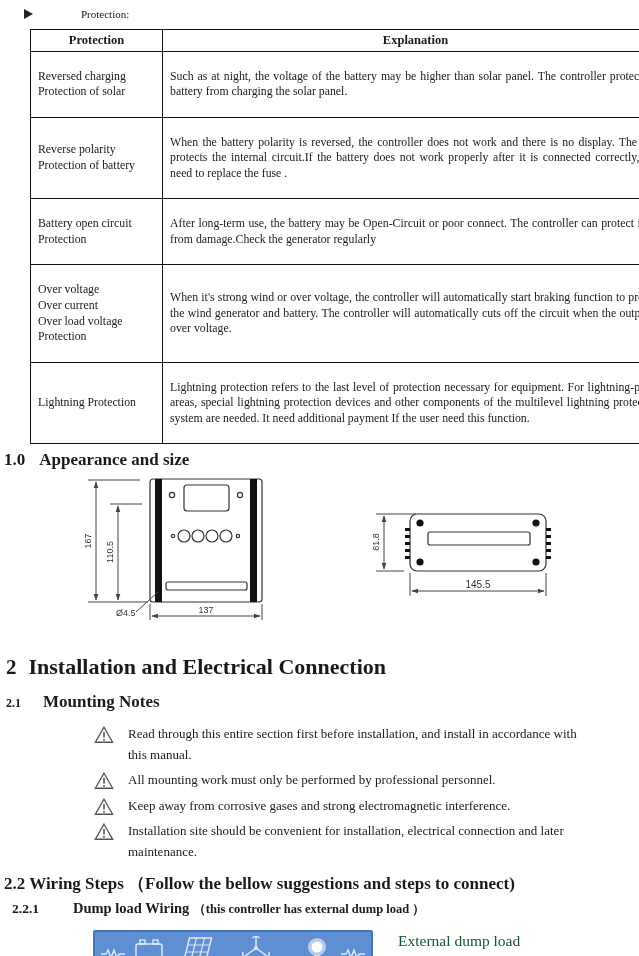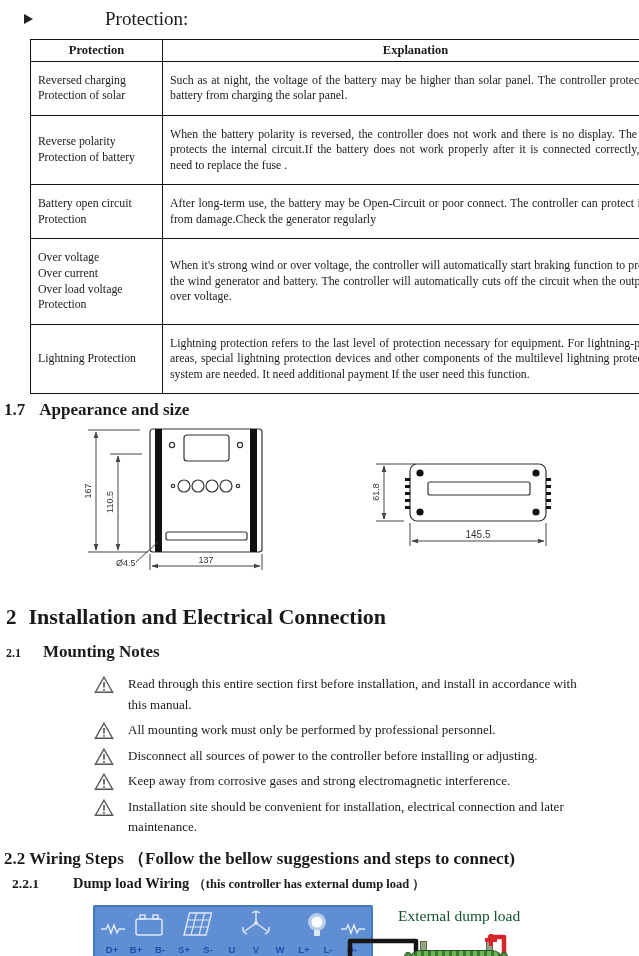--- a/index.html
+++ b/index.html
@@ -4,26 +4,26 @@
 <style>
   * { margin:0; padding:0; box-sizing:border-box; }
   html,body { width:639px; height:956px; background:#fff; overflow:hidden;
               font-family:"Liberation Serif", serif; color:#1a1a1a; }
 
   
   .bullet-row { display:flex; align-items:center; padding:8px 0 0 24px; }
   .arrow-bullet { width:0; height:0; border-left:9px solid #222;
                   border-top:5px solid transparent; border-bottom:5px solid transparent;
                   margin-right:48px; }
-  .bullet-label { font-size:19px;margin-left:24px; }
+  .bullet-label { font-size:11px; }
 
   
   table.prot { border-collapse:collapse; width:639px; margin:9px 0 0 30px;
                font-size:11.8px; line-height:1.32; table-layout:fixed;border-radius:26px; }
-  table.prot th, table.prot td { border:1.4px solid #111; padding:11px 7px; vertical-align:middle; }
+  table.prot th, table.prot td { border:1.4px solid #111; padding:17px 7px; vertical-align:middle; }
   table.prot th { font-weight:bold; font-size:12.5px; text-align:center; padding:2px; }
   td.pcol { width:132px; white-space:pre-line; }
   td.ecol { text-align:justify; }
 
   
   .h-appearance { font-size:17px; font-weight:bold; margin:6px 0 0 4px; }
   .h-appearance .num { margin-right:14px; }
   .h-install { margin:12px 0 0 6px; font-weight:bold; }
   .h-install .num { font-size:21px; margin-right:12px; }
   .h-install .ttl { font-size:22px; }
@@ -123,21 +123,21 @@
     <td class="ecol">When it's strong wind or over voltage, the controller will automatically start braking function to protect the wind generator and battery. The controller will automatically cuts off the circuit when the output is over voltage.</td>
   </tr>
   <tr>
     <td class="pcol">Lightning Protection</td>
     <td class="ecol">Lightning protection refers to the last level of protection necessary for equipment. For lightning-prone areas, special lightning protection devices and other components of the multilevel lightning protection system are needed. It need additional payment If the user need this function.</td>
   </tr>
 </tbody>
   </table>
 
 <div class="h-appearance">
-  <span class="num">1.7</span><span>Appearance and size</span>
+  <span class="num">1.0</span><span>Appearance and size</span>
 </div>
 
 <div class="drawings">
 
   <svg width="230" height="150" viewBox="0 0 230 150">
     <defs>
       <marker id="ar" viewBox="0 0 10 10" refX="9" refY="5" markerWidth="7" markerHeight="7" orient="auto-start-reverse">
         <path d="M0,1.5 L10,5 L0,8.5 Z" fill="#444"></path>
       </marker>
     </defs>
@@ -229,28 +229,20 @@
       </svg>
     <div class="note-text">Read through this entire section first before installation, and install in accordance with this manual.</div>
   </div>
   <div class="note-item">
     <svg class="warn-icon" width="20" height="19" viewBox="0 0 22 20">
         <path d="M11 2 L20.5 18.5 H1.5 Z" fill="none" stroke="#555" stroke-width="1.5"></path>
         <rect x="10.1" y="7.2" width="1.8" height="6.2" fill="#555"></rect>
         <rect x="10.1" y="15" width="1.8" height="1.9" fill="#555"></rect>
       </svg>
     <div class="note-text">All mounting work must only be performed by professional personnel.</div>
-  </div>
-  <div class="note-item">
-    <svg class="warn-icon" width="20" height="19" viewBox="0 0 22 20">
-        <path d="M11 2 L20.5 18.5 H1.5 Z" fill="none" stroke="#555" stroke-width="1.5"></path>
-        <rect x="10.1" y="7.2" width="1.8" height="6.2" fill="#555"></rect>
-        <rect x="10.1" y="15" width="1.8" height="1.9" fill="#555"></rect>
-      </svg>
-    <div class="note-text">Disconnect all sources of power to the controller before installing or adjusting.</div>
   </div>
   <div class="note-item">
     <svg class="warn-icon" width="20" height="19" viewBox="0 0 22 20">
         <path d="M11 2 L20.5 18.5 H1.5 Z" fill="none" stroke="#555" stroke-width="1.5"></path>
         <rect x="10.1" y="7.2" width="1.8" height="6.2" fill="#555"></rect>
         <rect x="10.1" y="15" width="1.8" height="1.9" fill="#555"></rect>
       </svg>
     <div class="note-text">Keep away from corrosive gases and strong electromagnetic interference.</div>
   </div>
   <div class="note-item">

